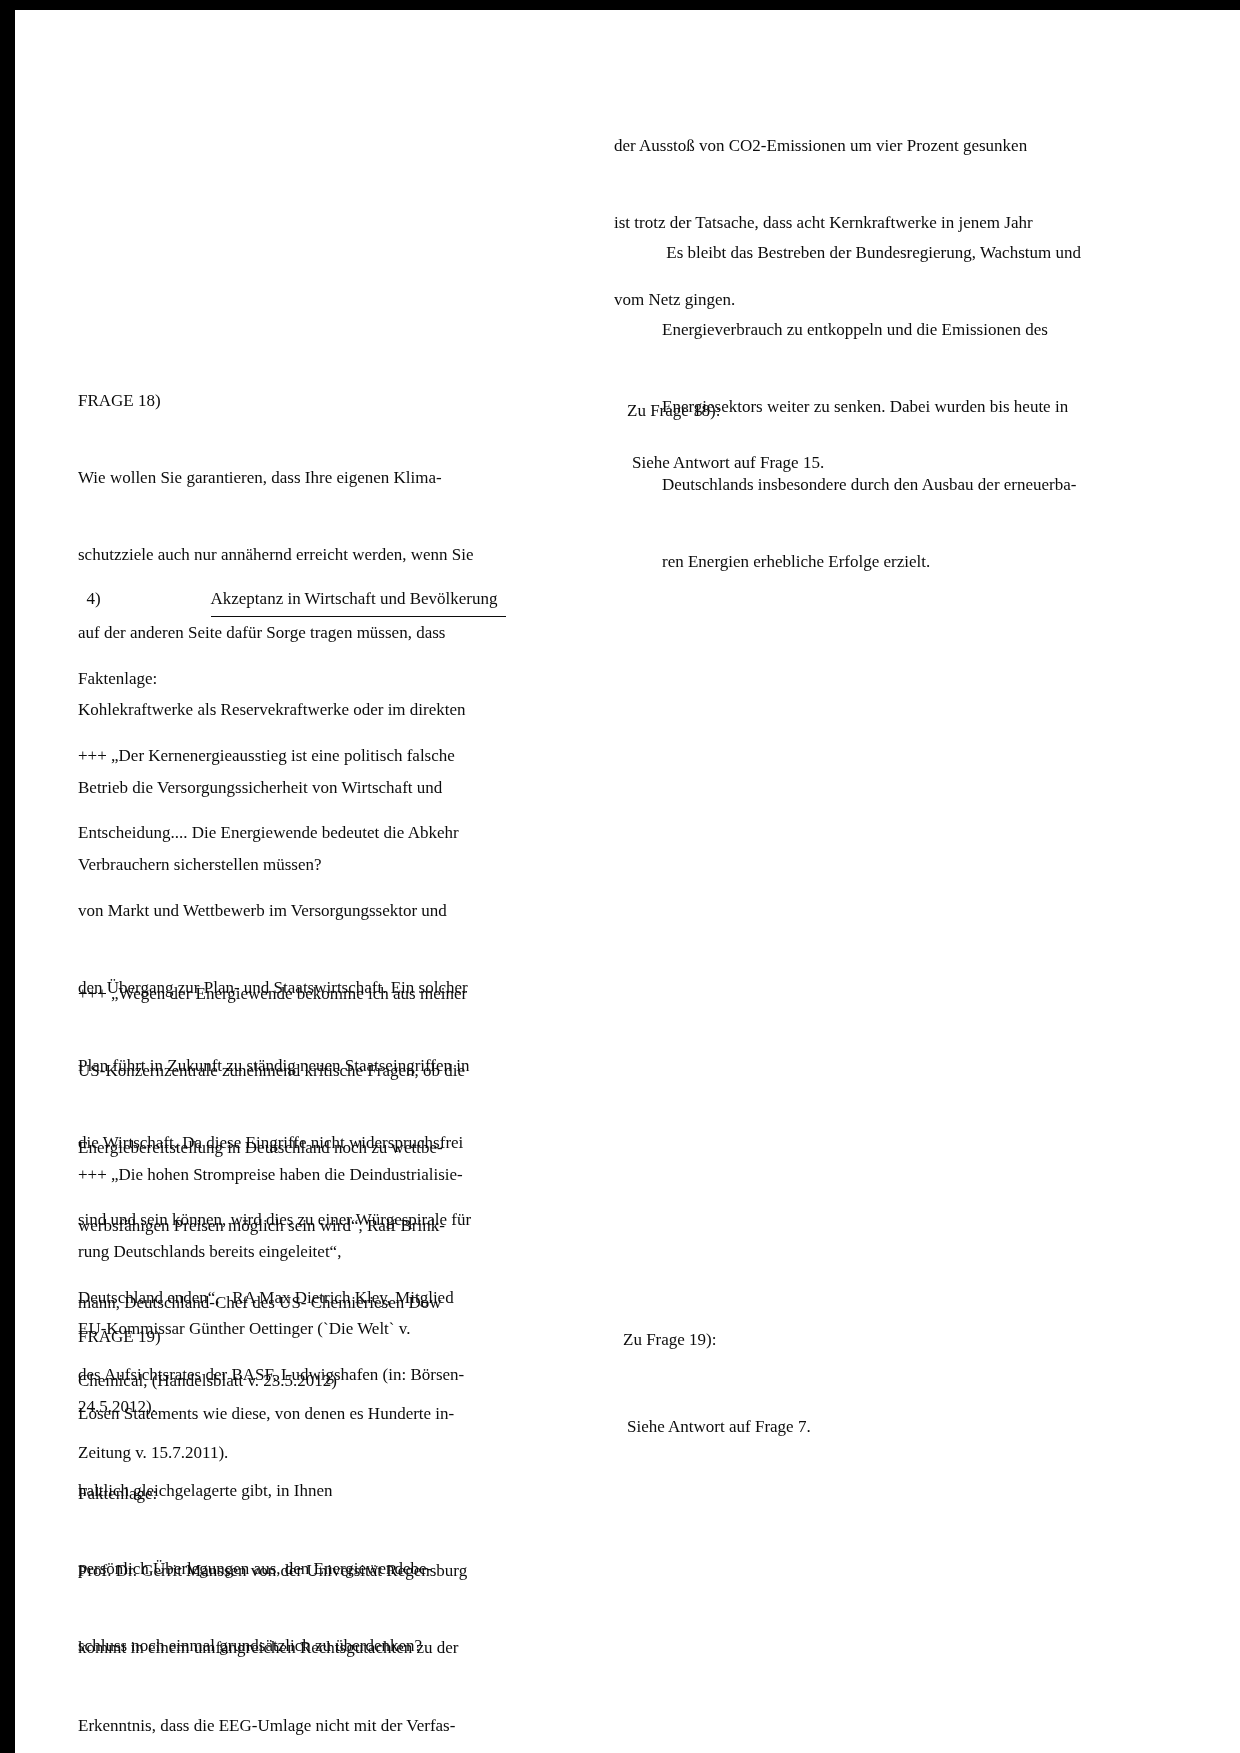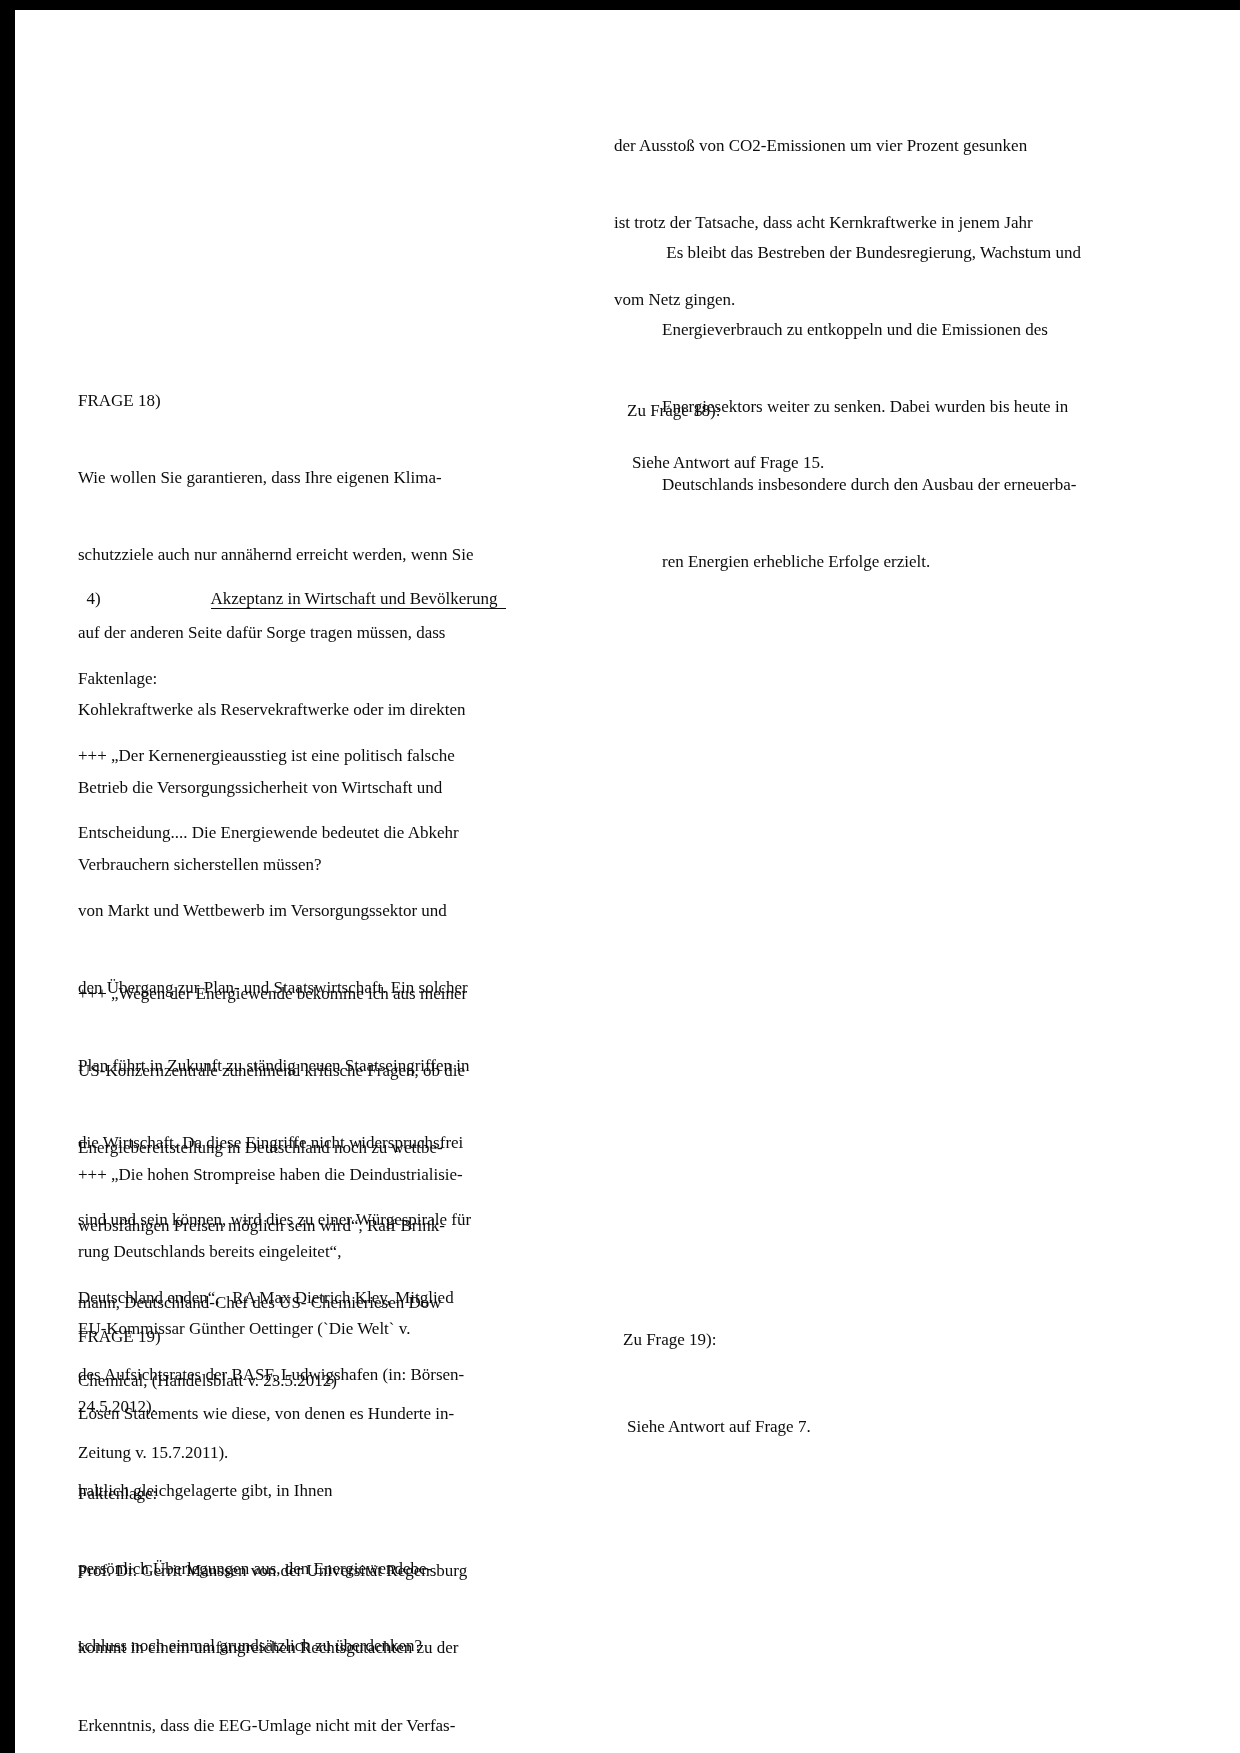--- a/index.html
+++ b/index.html
@@ -28,21 +28,21 @@
     white-space: pre;
   }
   .ln { white-space: pre; }
   .secnum {
     display: inline-block;
     width: 124px;
   }
   .sectitle {
     border-bottom: 1.6px solid #0c0c0c;
     padding-right: 9px;
-    padding-bottom: 0;
+    padding-bottom: 8px;
   }
 </style>
 </head>
 <body>
 
 <div class="scan-bar bar-left"></div>
 <div class="scan-bar bar-top"></div>
 
 <div class="block" style="left:614px; top:81px;">
   <div class="ln">der Ausstoß von CO2-Emissionen um vier Prozent gesunken</div>

